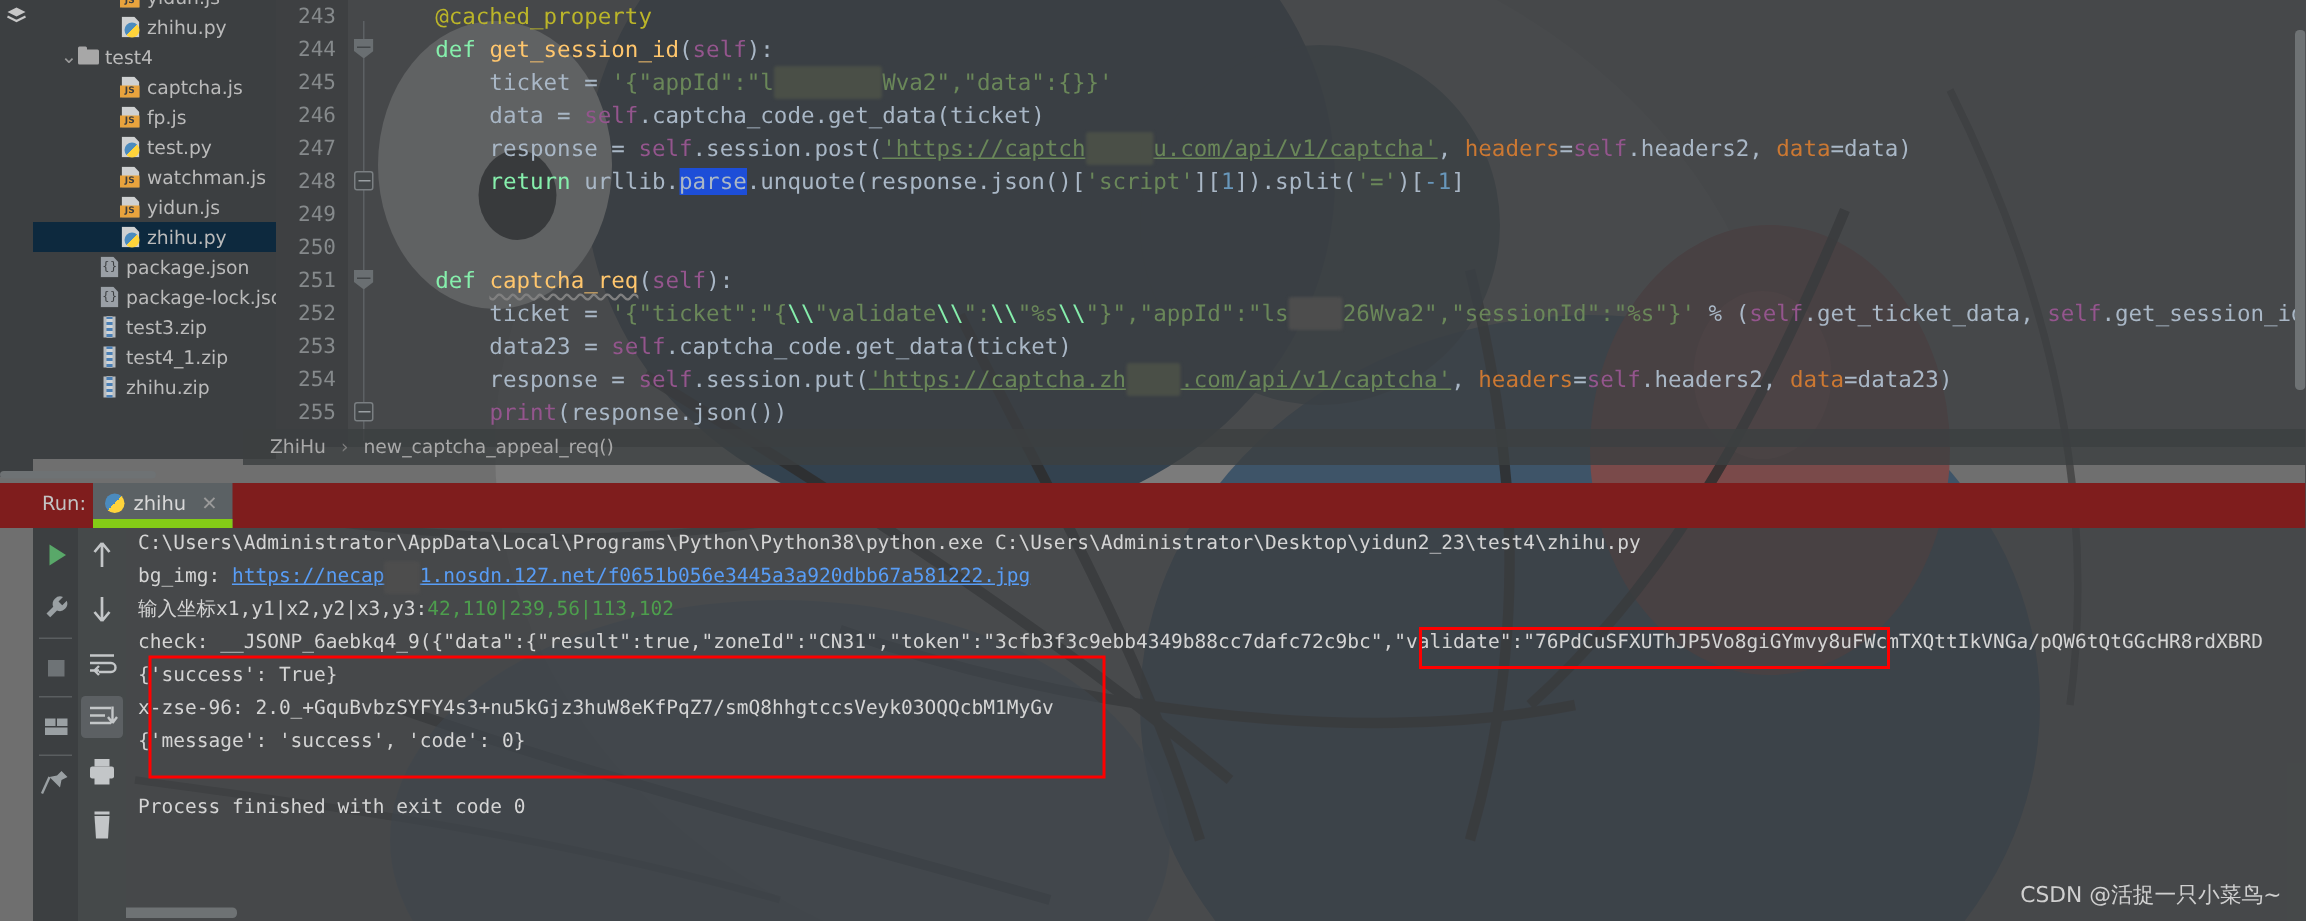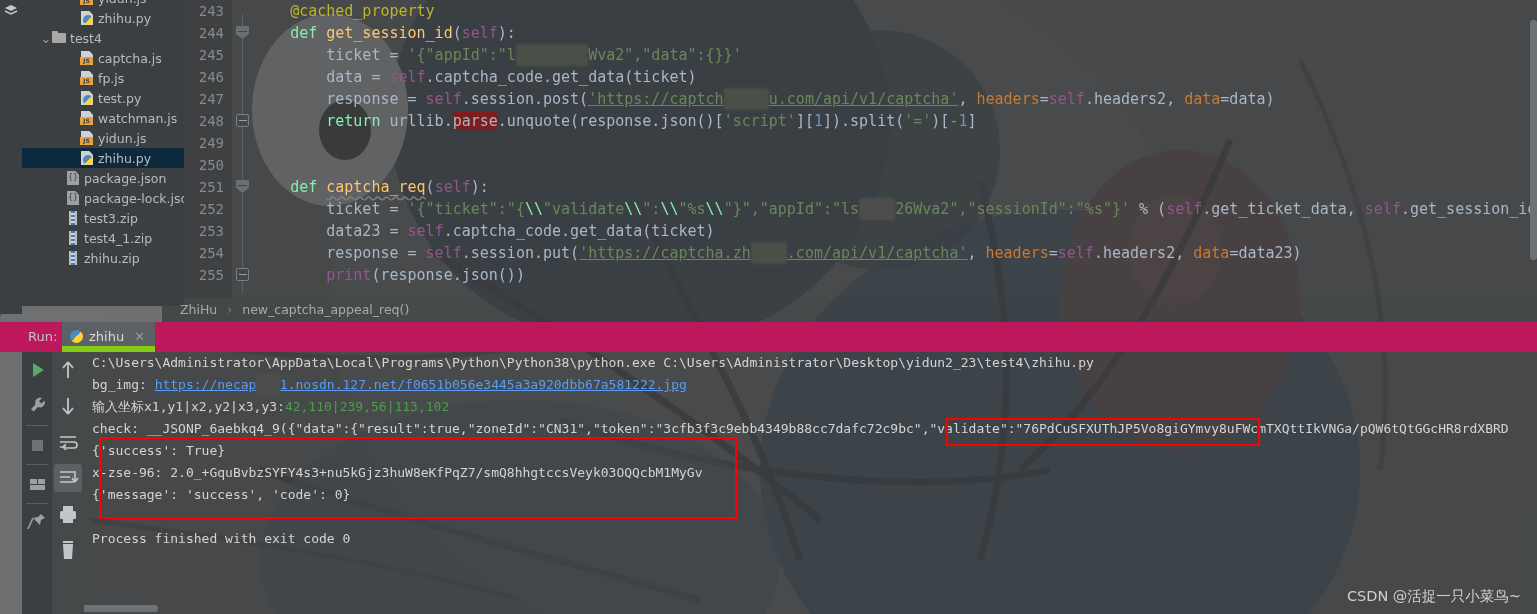--- a/index.html
+++ b/index.html
@@ -115,37 +115,37 @@
   
   .t-dec  { color:#bbb529; }
   .t-kw   { color:#86efac; }
   .t-fn   { color:#ffc66d; }
   .t-self { color:#94558d; }
   .t-txt  { color:#a9b7c6; }
   .t-str  { color:#6a8759; }
   .t-num  { color:#6897bb; }
   .t-par  { color:#cc7832; }
   .t-url  { color:#6a8759; text-decoration: underline; }
-  .t-hl   { background:#7f1d1d; color:#a9b7c6; }
+  .t-hl   { background:#1d4ed8; color:#a9b7c6; }
   .t-err  { text-decoration: underline wavy #808080; text-underline-offset: 3px; }
   .redact { display:inline-block; background:#4a4f47; border-radius:2px; filter: blur(1.2px); color:transparent;}
   .redact2 { display:inline-block; background:#4d4d4d; border-radius:2px; filter: blur(1.2px); color:transparent;}
 
   
   .breadcrumb {
-    position: absolute; left: 162px; top: 298px; right: 0; height: 24px;
+    position: absolute; left: 162px; top: 286px; right: 0; height: 24px;
     background: rgba(60,63,65,0.82); z-index: 7;
     font-size: 12.5px; color: #a9a9a9; line-height: 24px; padding-left: 18px;
   }
   .bc-sep { color:#7d7d7d; padding: 0 6px; }
 
   
   .run-header {
     position: absolute; left: 0; top: 322px; right: 0; height: 30px;
-    background: #be185d; z-index: 8;
+    background: #7f1d1d; z-index: 8;
   }
   .run-label {
     position:absolute; left:28px; top:0; line-height:30px;
     color:#c3c3c3; font-size:13px;
   }
   .run-tab {
     position:absolute; left:62px; top:0; height:30px; line-height:30px;
     padding: 0 10px 0 8px; color:#d8d8d8; font-size:13px;
     background: #5b6164; border-bottom: 6px solid #84cc16;
   }

